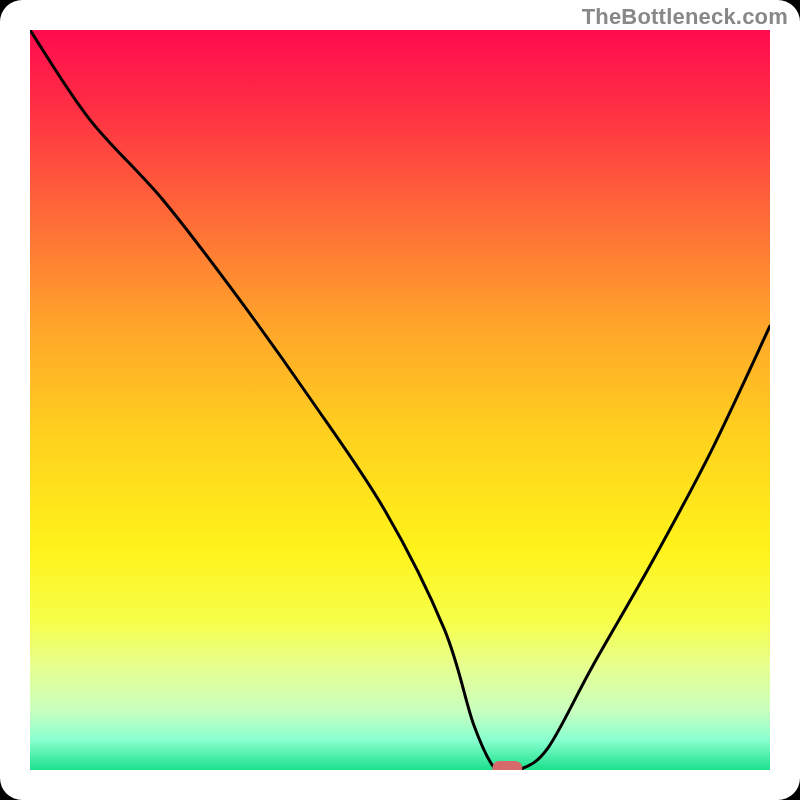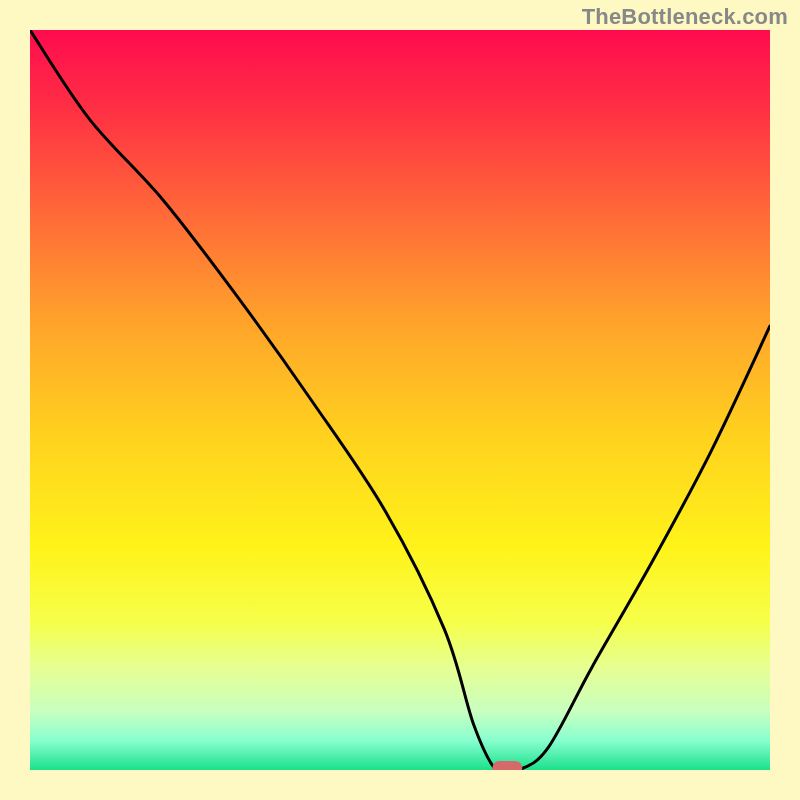--- a/index.html
+++ b/index.html
@@ -6,22 +6,23 @@
     margin: 0;
     padding: 0;
     width: 800px;
     height: 800px;
     background: #000;
     font-family: Arial, Helvetica, sans-serif;
   }
   .outer {
     width: 800px;
     height: 800px;
-    background: #fef9c3;
+    background: #ffffff;
     position: relative;
+    border-radius: 22px;
   }
   .watermark {
     position: absolute;
     top: 4px;
     right: 12px;
     color: #888;
     font-size: 22px;
     font-weight: 600;
     letter-spacing: 0.2px;
   }

